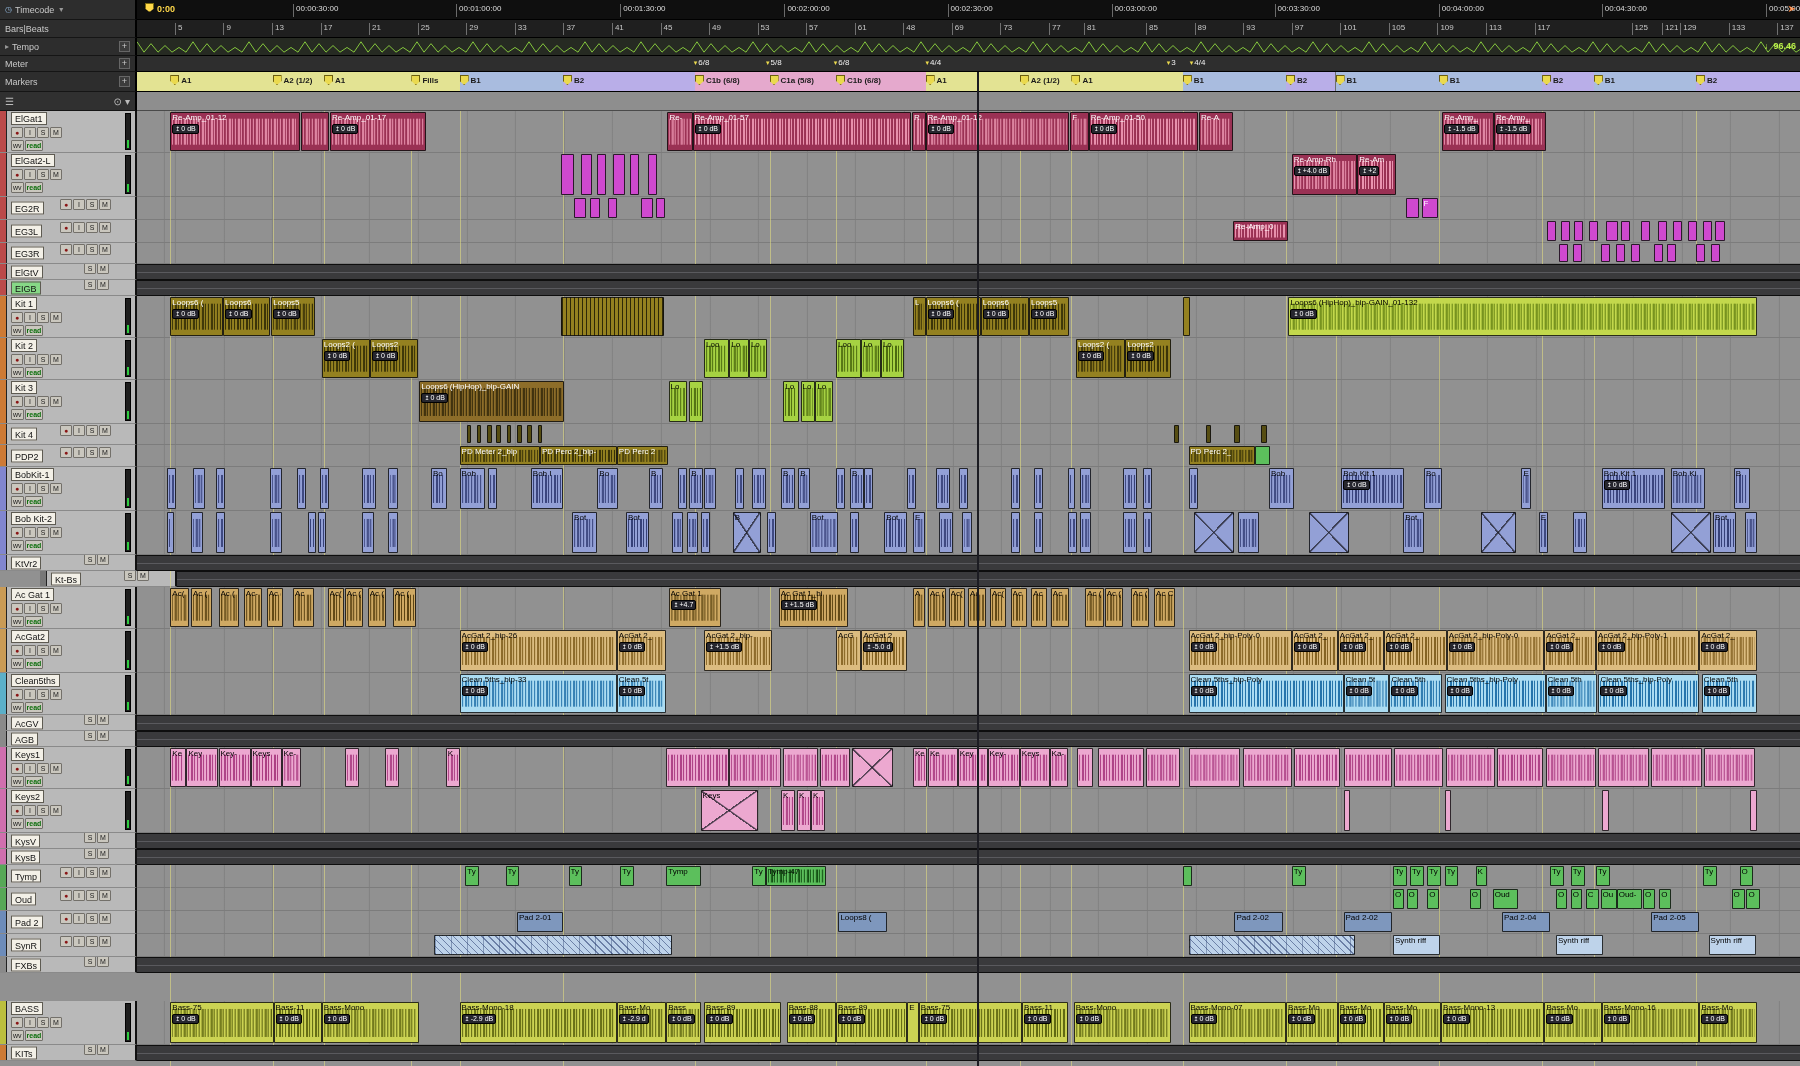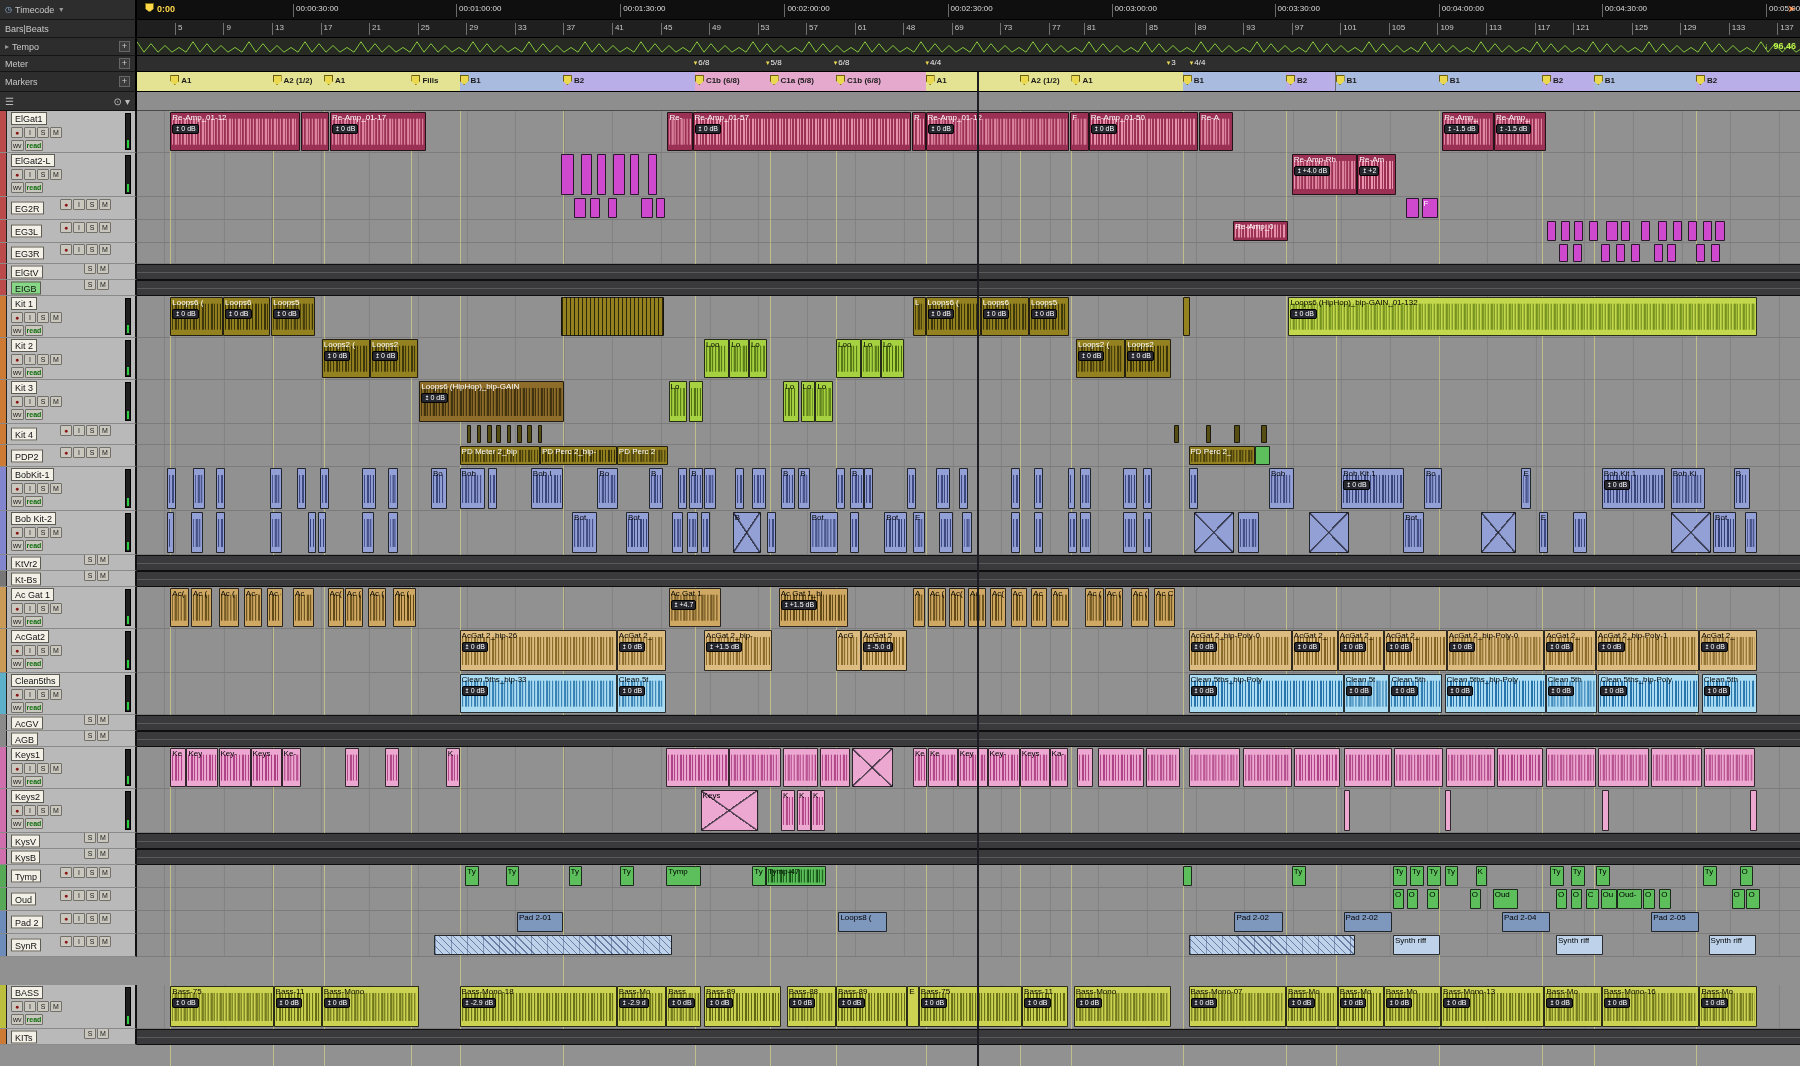--- a/index.html
+++ b/index.html
@@ -153,21 +153,21 @@
           <span class="tick bar" style="left: 947px;">81</span>
           <span class="tick bar" style="left: 1009.1px;">85</span>
           <span class="tick bar" style="left: 1057.6px;">89</span>
           <span class="tick bar" style="left: 1106.2px;">93</span>
           <span class="tick bar" style="left: 1154.7px;">97</span>
           <span class="tick bar" style="left: 1203.3px;">101</span>
           <span class="tick bar" style="left: 1251.8px;">105</span>
           <span class="tick bar" style="left: 1300.4px;">109</span>
           <span class="tick bar" style="left: 1349px;">113</span>
           <span class="tick bar" style="left: 1397.5px;">117</span>
-          <span class="tick bar" style="left: 1436px;">121</span>
+          <span class="tick bar" style="left: 1525px;">121</span>
           <span class="tick bar" style="left: 1494.6px;">125</span>
           <span class="tick bar" style="left: 1543.2px;">129</span>
           <span class="tick bar" style="left: 1591.8px;">133</span>
           <span class="tick bar" style="left: 1640.3px;">137</span>
         </div>
     </div>
 
     <div class="rrow" style="height:18px">
       <div class="rlabel">
         <span class="exp">▸</span>
@@ -933,21 +933,21 @@
         </div>
       </div>
       <div class="trow xs dark" style="height: 16px;">
         <div class="thead">
           <span class="strip" style="background: rgb(129, 134, 207);"></span>
           <span class="tname">KtVr2</span>
           <span class="btnrow"><span class="tbtn">S</span><span class="tbtn">M</span></span>
         </div>
         <div class="tlane"></div>
       </div>
-      <div class="trow xs dark" style="height: 16px;">
+      <div class="trow xs dark" style="height: 16px; padding-left: 40px;">
         <div class="thead">
           <span class="strip" style="background: rgb(119, 119, 119);"></span>
           <span class="tname">Kt-Bs</span>
           <span class="btnrow"><span class="tbtn">S</span><span class="tbtn">M</span></span>
         </div>
         <div class="tlane"></div>
       </div>
       <div class="trow lg" style="height: 42px;">
         <div class="thead">
           <span class="strip" style="background: rgb(201, 155, 86);"></span>
@@ -1536,20 +1536,28 @@
             <span class="lbl">Synth riff</span>
           </div>
           <div class="clip c-s ltclip" style="left: 1418.9px; width: 47.1px; background-color: rgb(190, 211, 234); --wc: #44679c;">
             <span class="lbl">Synth riff</span>
           </div>
           <div class="clip c-s ltclip" style="left: 1571.6px; width: 47.1px; background-color: rgb(190, 211, 234); --wc: #44679c;">
             <span class="lbl">Synth riff</span>
           </div>
         </div>
       </div>
+      <div class="trow xs dark" style="height: 16px;">
+        <div class="thead">
+          <span class="strip" style="background: rgb(138, 138, 138);"></span>
+          <span class="tname">FXBs</span>
+          <span class="btnrow"><span class="tbtn">S</span><span class="tbtn">M</span></span>
+        </div>
+        <div class="tlane"></div>
+      </div>
       <div class="trow lg" style="height: 44px; margin-top: 28px;">
         <div class="thead">
           <span class="strip" style="background: rgb(188, 191, 62);"></span>
           <span class="tname">BASS</span>
           <span class="btnrow"><span class="tbtn rec">●</span><span class="tbtn">I</span><span class="tbtn">S</span><span class="tbtn">M</span></span>
           <span class="viewrow"><span class="tbtn">wv</span><span class="tbtn read">read</span></span>
           <span class="meterstrip">
             <span class="meterfill"></span>
           </span>
         </div>

